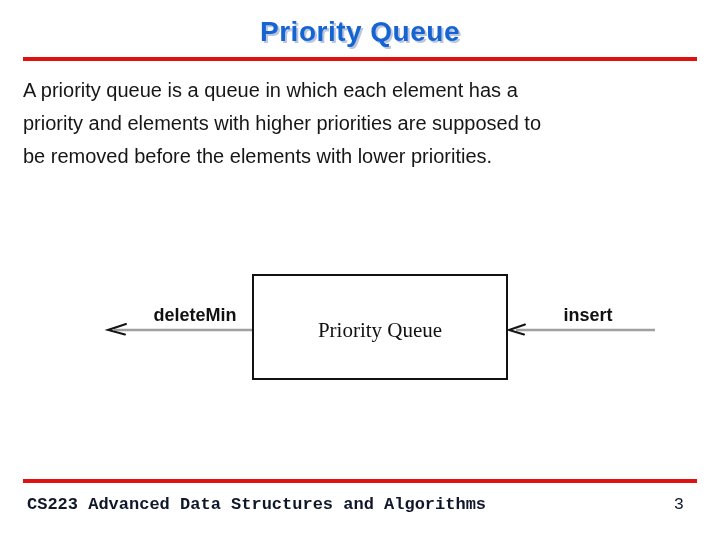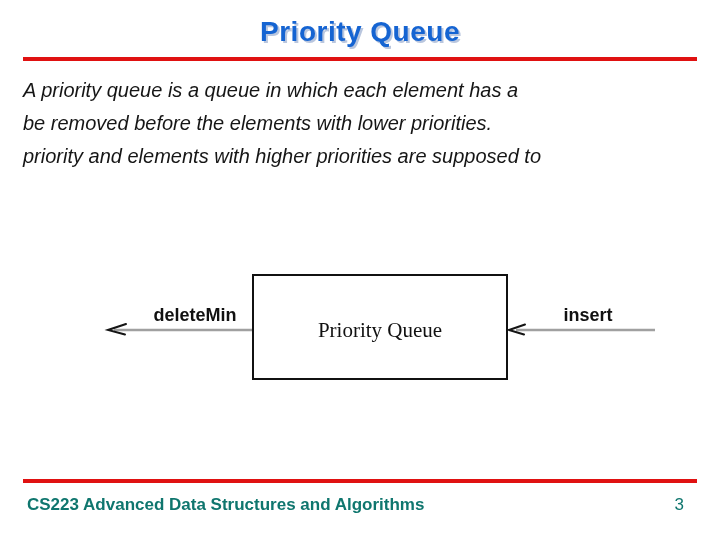--- a/index.html
+++ b/index.html
@@ -41,21 +41,20 @@
     position: absolute;
     left: 23px;
     top: 74px;
     width: 680px;
     font-size: 20px;
     line-height: 33px;
     color: #161616;
   }
   .body-line {
     white-space: nowrap;
-    font-style: italic;
   }
   .diagram {
     position: absolute;
     left: 0;
     top: 0;
     width: 720px;
     height: 540px;
   }
   .arrow-line {
     stroke: #a0a0a0;
@@ -92,43 +91,44 @@
     background: #e01111;
   }
   .footer-row {
     position: absolute;
     left: 27px;
     right: 36px;
     top: 495px;
     display: flex;
     justify-content: space-between;
     align-items: center;
-    color: #0f766e;
+    color: #0f172a;
+    font-family: Liberation Mono, monospace;
   }
   .footer-course {
     font-size: 17px;
     font-weight: bold;
   }
   .footer-page {
     font-size: 17px;
   }
 </style>
 </head>
 <body>
 
 <div class="slide">
 
   <h1 class="slide-title">Priority Queue</h1>
 
   <div class="title-rule"></div>
 
   <div class="body-text">
     <div class="body-line">A priority queue is a queue in which each element has a</div>
+    <div class="body-line">priority and elements with higher priorities are supposed to</div>
     <div class="body-line">be removed before the elements with lower priorities.</div>
-    <div class="body-line">priority and elements with higher priorities are supposed to</div>
   </div>
 
   <svg class="diagram" viewBox="0 0 720 540">
 
     <line class="arrow-line" x1="114" y1="330" x2="253" y2="330"></line>
     <polyline class="arrow-head" points="126,324 108,330 125,334.5"></polyline>
     <text class="arrow-label" x="195" y="321" text-anchor="middle">deleteMin</text>
 
     <rect class="queue-box" x="253" y="275" width="254" height="104"></rect>
     <text class="box-label" x="380" y="337" text-anchor="middle">Priority Queue</text>

